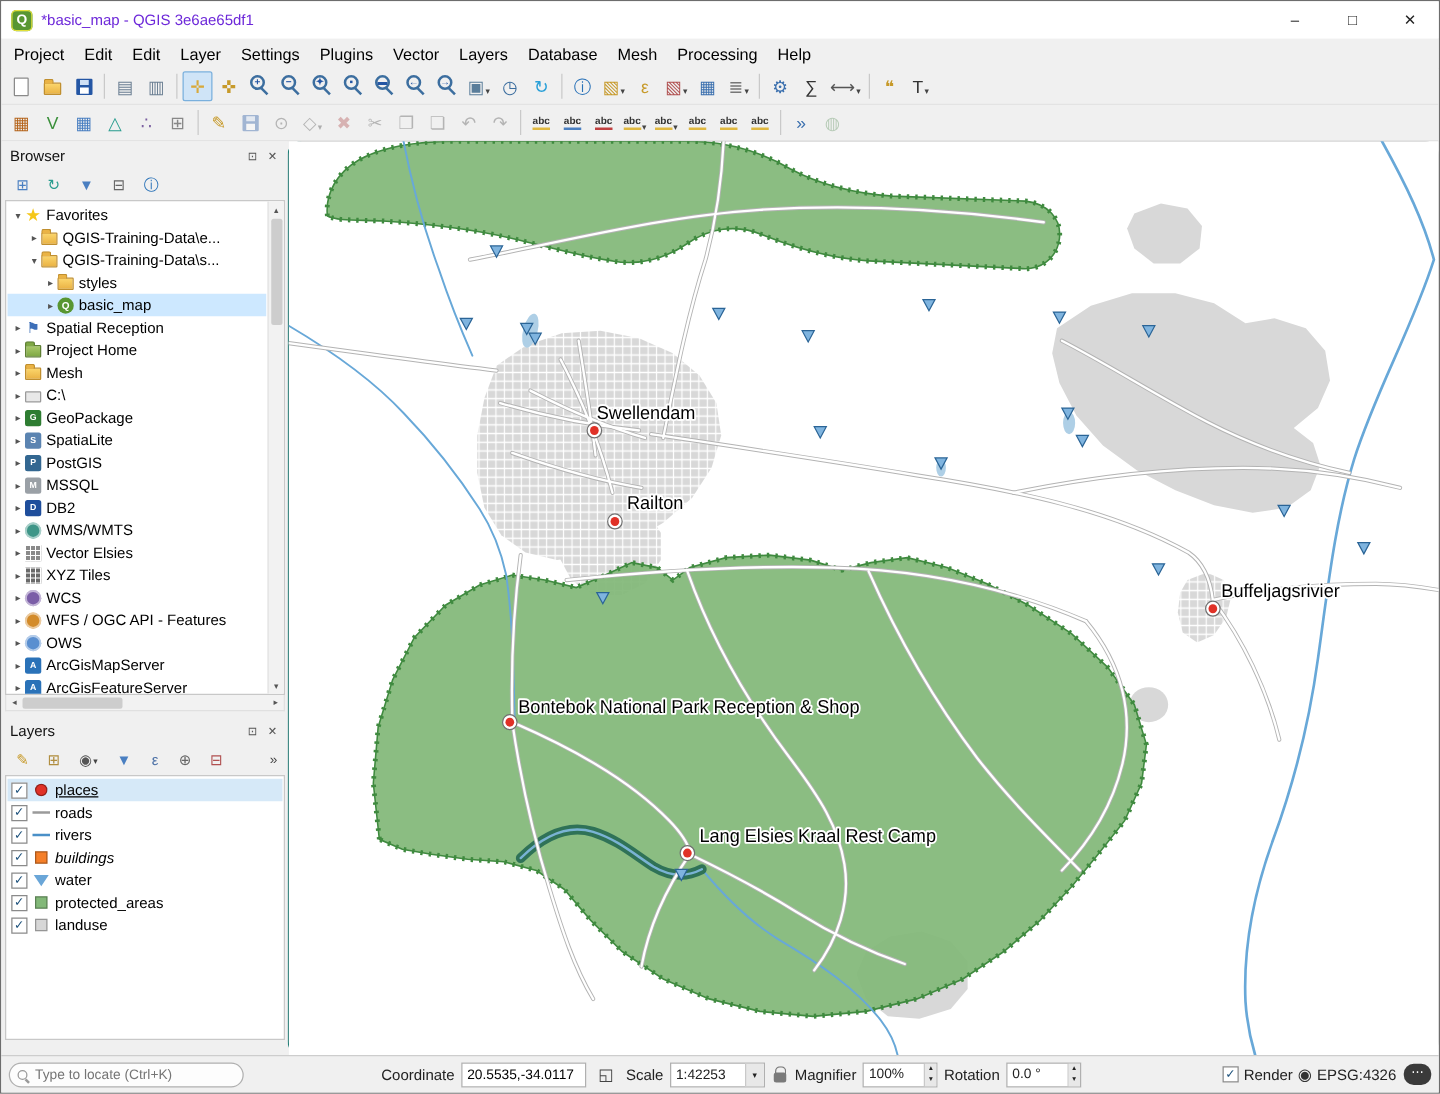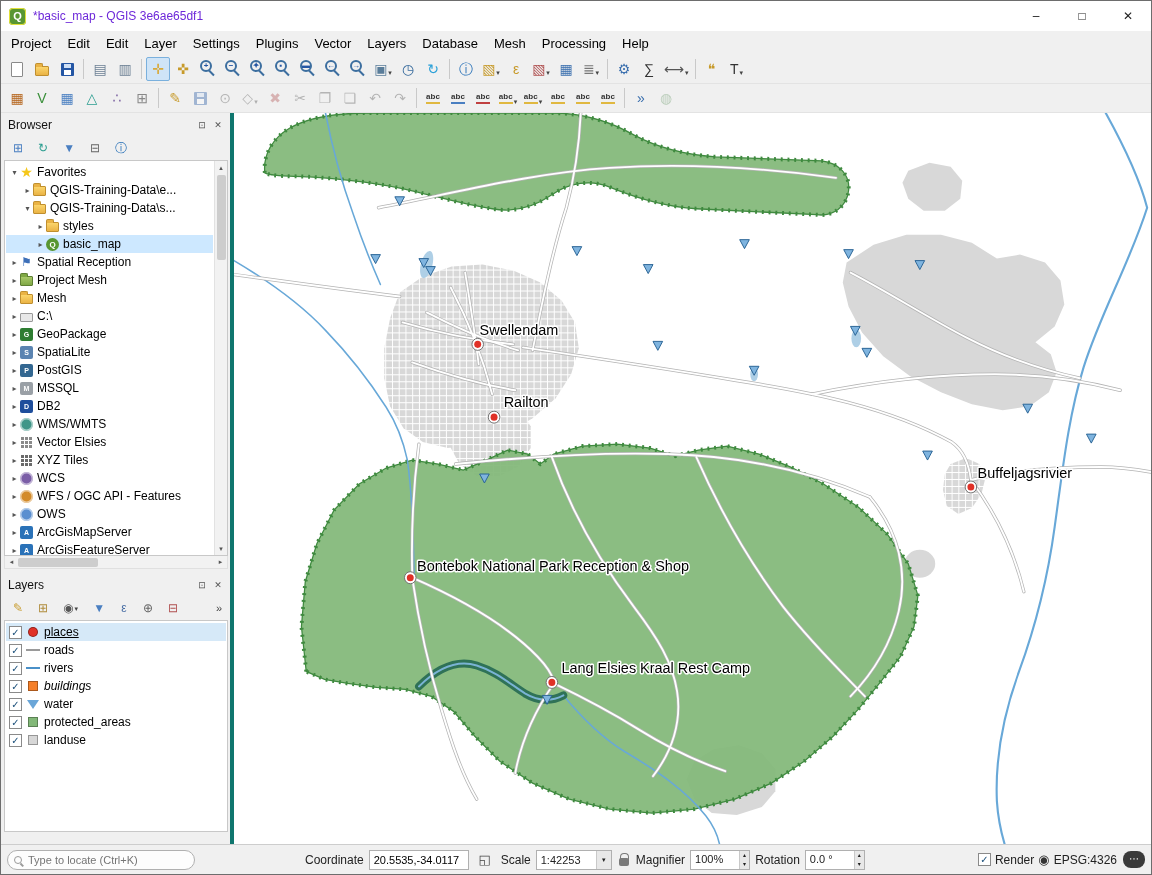--- a/index.html
+++ b/index.html
@@ -102,21 +102,21 @@
     color:#1a4f7a;flex:none;}
   .sym{width:14px;height:14px;flex:none;position:relative;display:inline-block;}
   .sym-circle::before{content:"";position:absolute;inset:2px;border-radius:50%;background:var(--c,#888);
     border:1px solid rgba(0,0,0,.35);}
   .sym-line::before{content:"";position:absolute;left:0;right:0;top:6px;height:2px;background:var(--c,#888);}
   .sym-square::before{content:"";position:absolute;inset:2px;background:var(--c,#888);border:1px solid rgba(0,0,0,.3);}
   .sym-triangle::before{content:"";position:absolute;left:1px;top:3px;border-left:6px solid transparent;
     border-right:6px solid transparent;border-top:9px solid var(--c,#5b9bd5);}
 
   
-  .map{flex:1;position:relative;background:#a3a3a3;border-left:4px solid #0f766e;min-width:0;}
+  .map{flex:1;position:relative;background:#a3a3a3;border-left:1px solid #0f766e;min-width:0;border-radius:11px;}
   .map svg{position:absolute;inset:0;width:100%;height:100%;}
   .map-bg{fill:#ffffff;}
   .park{fill:var(--mc-protected_area,#82b878);fill-opacity:.93;stroke:var(--mc-protected_border,#3f8a3f);stroke-width:1.3;}
   .park-ticks{fill:none;stroke:var(--mc-protected_border,#3f8a3f);stroke-width:4;stroke-dasharray:2 5;}
   .landuse{fill:var(--mc-landuse,#d8d8d8);}
   .urban{fill:url(#urban);}
   .waterpoly{fill:#aecfe6;}
   .river{fill:none;stroke:var(--mc-river,#68a8d8);stroke-width:1.6;stroke-linecap:round;}
   .river-main{stroke-width:2.2;}
   .band1{stroke:#2f7257;stroke-width:8;fill:none;stroke-linecap:round;}
@@ -504,21 +504,21 @@
               <span class="tlabel">basic_map</span>
             </div>
             <div class="titem" style="padding-left: 3px;">
               <span class="exp">▸</span>
               <span class="ic ic-flag">⚑</span>
               <span class="tlabel">Spatial Reception</span>
             </div>
             <div class="titem" style="padding-left: 3px;">
               <span class="exp">▸</span>
               <span class="ic ic-folder ic-folder-green"></span>
-              <span class="tlabel">Project Mesh</span>
+              <span class="tlabel">Project Home</span>
             </div>
             <div class="titem" style="padding-left: 3px;">
               <span class="exp">▸</span>
               <span class="ic ic-folder"></span>
               <span class="tlabel">Mesh</span>
             </div>
             <div class="titem" style="padding-left: 3px;">
               <span class="exp">▸</span>
               <span class="ic ic-drive"></span>
               <span class="tlabel">C:\</span>

